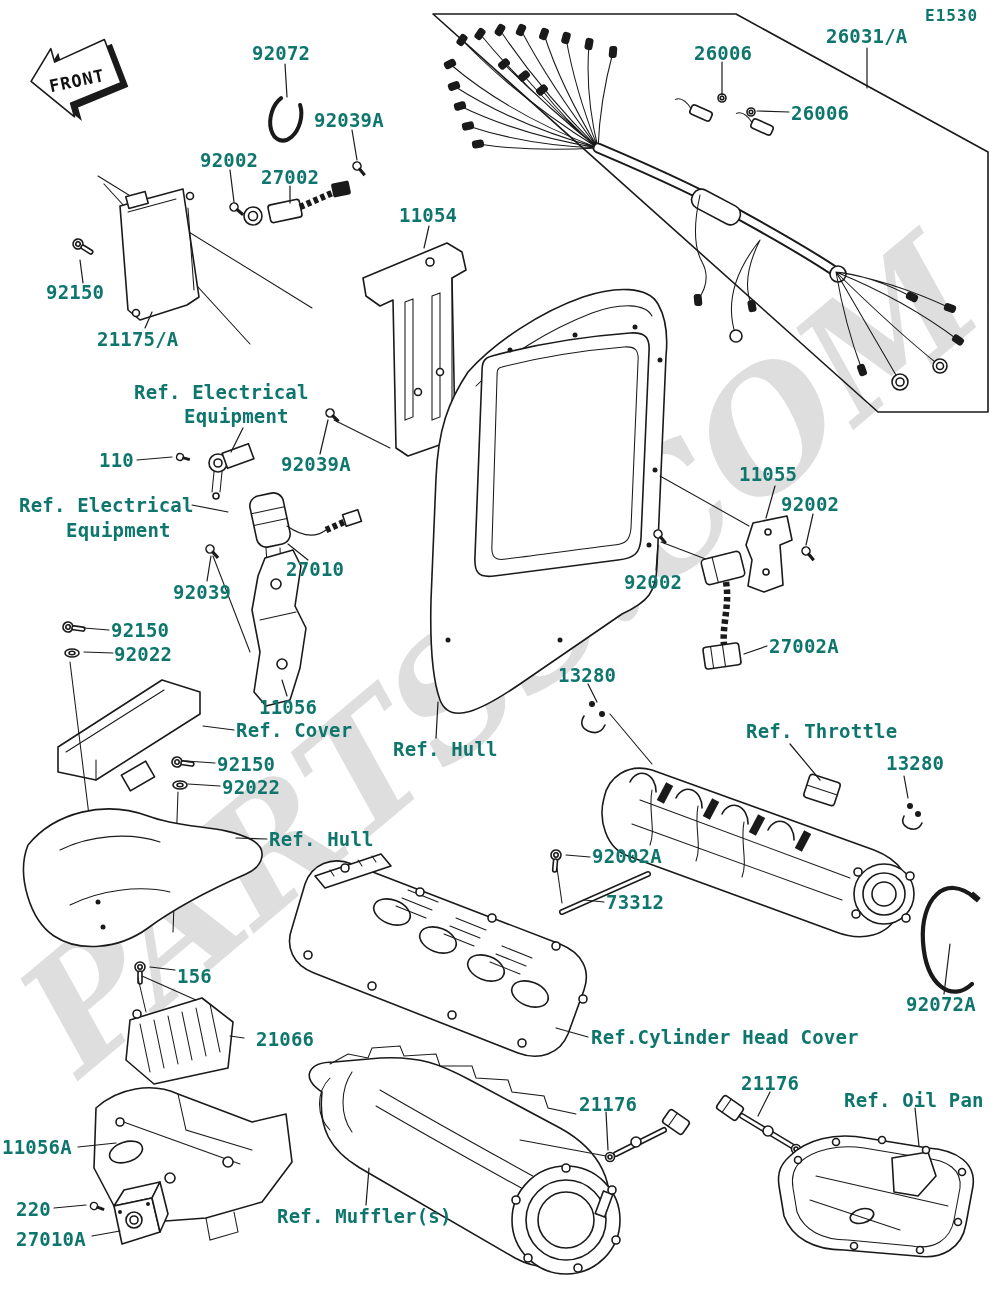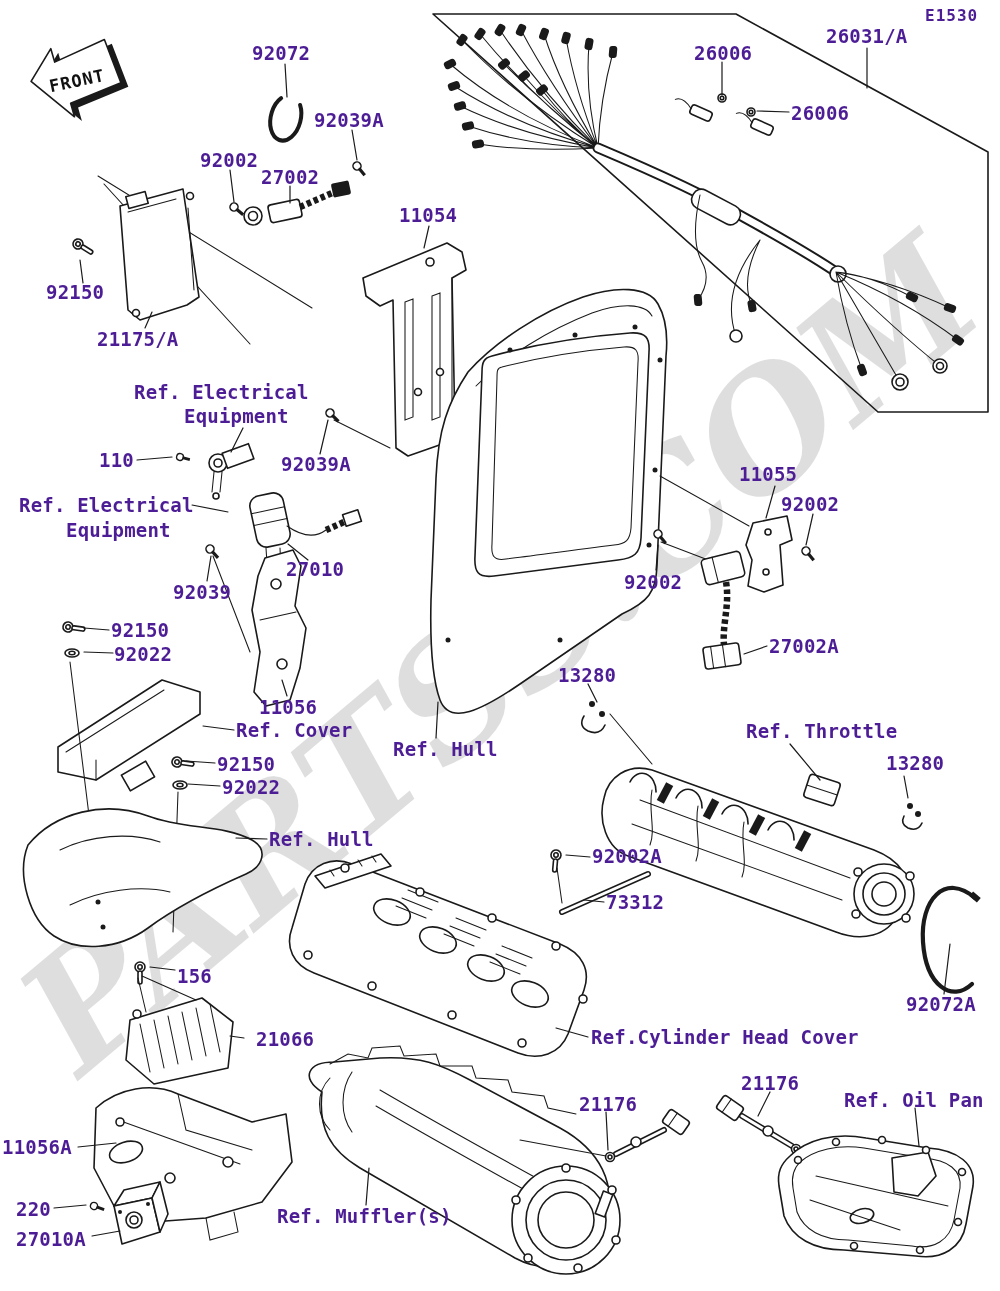--- a/index.html
+++ b/index.html
@@ -1,20 +1,20 @@
 <!DOCTYPE html>
 <html><head>
 <meta charset="utf-8">
 <style>
   html,body{margin:0;padding:0;background:#fff;}
   #stage{position:relative;width:1000px;height:1291px;background:#fff;overflow:hidden;
          font-family:"DejaVu Sans Mono",monospace;}
   #stage svg{position:absolute;left:0;top:0;}
   #callouts{position:absolute;left:0;top:0;width:100%;height:100%;}
-  .callout{position:absolute;font:bold 19px "DejaVu Sans Mono",monospace;color:#4c1d95;
+  .callout{position:absolute;font:bold 19px "DejaVu Sans Mono",monospace;color:#0f766e;
            white-space:pre;letter-spacing:.2px;line-height:1;}
   .callout.code{font-size:16px;letter-spacing:1px;}
   
   .ln{stroke:#1a1a1a;stroke-width:1.6;fill:none;stroke-linecap:round;stroke-linejoin:round;}
   .thin{stroke:#1a1a1a;stroke-width:1.05;fill:none;stroke-linecap:round;}
   .wf{fill:#ffffff;stroke:#1a1a1a;stroke-width:1.6;stroke-linejoin:round;}
   .dk{fill:#1a1a1a;stroke:none;}
   .cable{stroke:#1a1a1a;stroke-width:6.5;fill:none;stroke-dasharray:4.5 3;}
   .tube{stroke:#1a1a1a;stroke-width:6;fill:none;stroke-linecap:round;}
   .tubecore{stroke:#fff;stroke-width:3;fill:none;stroke-linecap:round;}

